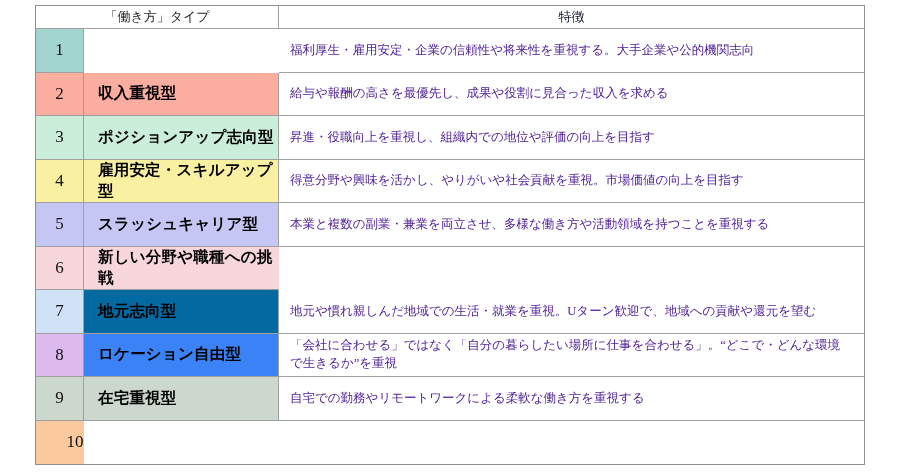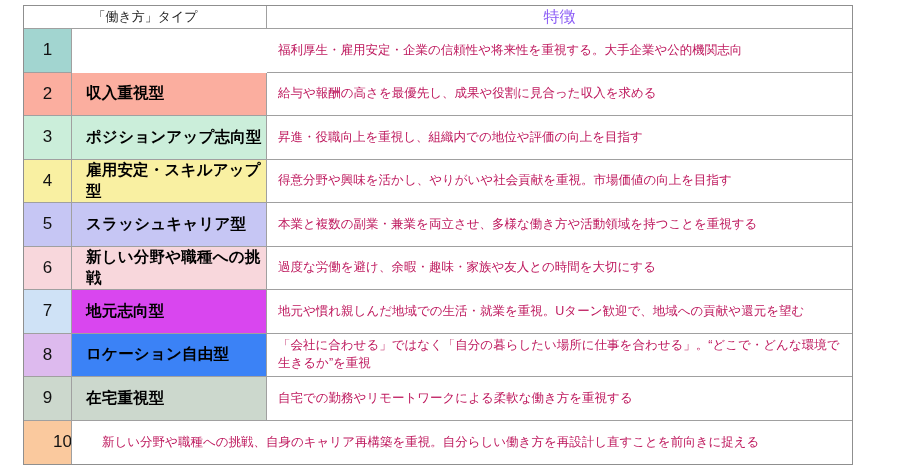--- a/index.html
+++ b/index.html
@@ -14,26 +14,27 @@
   }
   .canvas {
     position: relative;
     width: 900px;
     height: 473px;
     background: #ffffff;
     overflow: hidden;
   }
   .tbl {
     position: absolute;
-    left: 23px;
+    left: 35px;
     top: 5px;
     width: 830px;
     box-sizing: border-box;
     border: 1px solid #8f8f8f;
     background: #ffffff;
+    font-family: Liberation Serif, serif;
   }
   .row {
     display: flex;
     height: 43.5px;
     box-sizing: border-box;
   }
   .row.header { height: 23px; }
   .cell {
     box-sizing: border-box;
     border-right: 1px solid #a0a0a0;
@@ -47,43 +48,43 @@
 
   .hdr-type {
     width: 243px;
     justify-content: center;
     font-size: 13px;
     color: #222;
   }
   .hdr-feature {
     flex: 1;
     justify-content: center;
-    font-size: 16px;
-    color: #8b5cf6;
+    font-size: 13px;
+    color: #0f172a;
   }
   .num {
     width: 48px;
     justify-content: center;
     font-size: 17px;
     color: #111;
   }
   .type {
     width: 195px;
     padding-left: 14px;
     font-weight: bold;
     font-size: 15.5px;
     letter-spacing: 0.2px;
     color: #000;
   }
   .feature {
     flex: 1;
     padding: 3px 12px 3px 11px;
     font-size: 12.5px;
     line-height: 1.4;
-    color: #be185d;
+    color: #4c1d95;
   }
   .feature span { display: block; }
 </style>
 </head>
 <body>
 
 <div class="canvas">
   <div class="tbl">
 
     <div class="row header">
@@ -127,28 +128,25 @@
       <div class="cell num" style="background: rgb(198, 198, 244);">5</div>
       <div class="cell type" style="background: rgb(198, 198, 244);">スラッシュキャリア型</div>
       <div class="cell feature">
           <span>本業と複数の副業・兼業を両立させ、多様な働き方や活動領域を持つことを重視する</span>
         </div>
     </div>
 
     <div class="row">
       <div class="cell num" style="background: rgb(248, 215, 220);">6</div>
       <div class="cell type" style="background: rgb(248, 215, 220);">新しい分野や職種への挑戦</div>
-      <div class="cell feature">
-          <span>過度な労働を避け、余暇・趣味・家族や友人との時間を大切にする</span>
-        </div>
     </div>
 
     <div class="row">
       <div class="cell num" style="background: rgb(207, 226, 246);">7</div>
-      <div class="cell type" style="background: #d946ef;">地元志向型</div>
+      <div class="cell type" style="background: #0369a1;">地元志向型</div>
       <div class="cell feature">
           <span>地元や慣れ親しんだ地域での生活・就業を重視。Uターン歓迎で、地域への貢献や還元を望む</span>
         </div>
     </div>
 
     <div class="row">
       <div class="cell num" style="background: rgb(221, 186, 238);">8</div>
       <div class="cell type" style="background: #3b82f6;">ロケーション自由型</div>
       <div class="cell feature">
           <span>「会社に合わせる」ではなく「自分の暮らしたい場所に仕事を合わせる」。“どこで・どんな環境で生きるか”を重視</span>
@@ -158,19 +156,16 @@
     <div class="row">
       <div class="cell num" style="background: rgb(204, 216, 205);">9</div>
       <div class="cell type" style="background: rgb(204, 216, 205);">在宅重視型</div>
       <div class="cell feature">
           <span>自宅での勤務やリモートワークによる柔軟な働き方を重視する</span>
         </div>
     </div>
 
     <div class="row">
       <div class="cell num" style="background: rgb(250, 201, 158);">10</div>
-      <div class="cell feature">
-          <span>新しい分野や職種への挑戦、自身のキャリア再構築を重視。自分らしい働き方を再設計し直すことを前向きに捉える</span>
-        </div>
     </div>
 
   </div>
 </div>
 
 </body></html>

